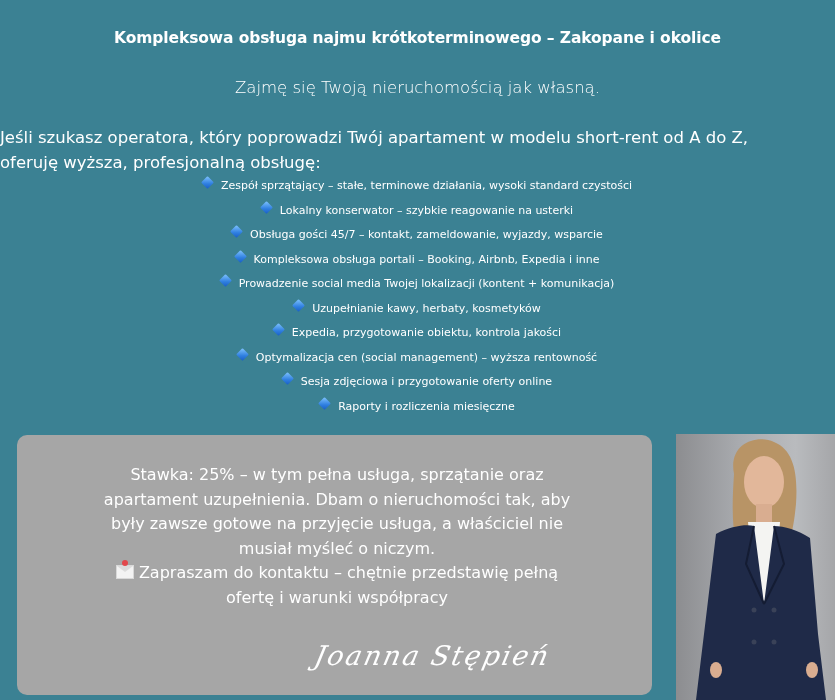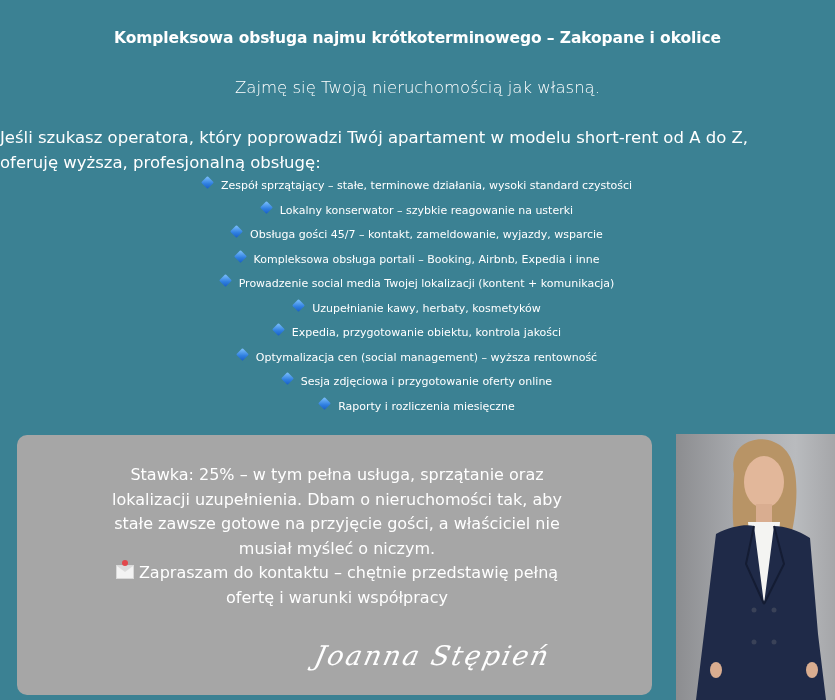--- a/index.html
+++ b/index.html
@@ -95,22 +95,22 @@
   <li><span class="diamond"></span><span>Uzupełnianie kawy, herbaty, kosmetyków</span></li>
   <li><span class="diamond"></span><span>Expedia, przygotowanie obiektu, kontrola jakości</span></li>
   <li><span class="diamond"></span><span>Optymalizacja cen (social management) – wyższa rentowność</span></li>
   <li><span class="diamond"></span><span>Sesja zdjęciowa i przygotowanie oferty online</span></li>
   <li><span class="diamond"></span><span>Raporty i rozliczenia miesięczne</span></li>
 </ul>
 
 <div class="card">
   <div class="card-text">
     <div>Stawka: 25% – w tym pełna usługa, sprzątanie oraz</div>
-    <div>lokalizacji uzupełnienia. Dbam o nieruchomości tak, aby</div>
-    <div>stałe zawsze gotowe na przyjęcie gości, a właściciel nie</div>
+    <div>apartament uzupełnienia. Dbam o nieruchomości tak, aby</div>
+    <div>były zawsze gotowe na przyjęcie usługa, a właściciel nie</div>
     <div>musiał myśleć o niczym.</div>
     <div><span class="envelope"></span><span>Zapraszam do kontaktu – chętnie przedstawię pełną</span></div>
     <div>ofertę i warunki współpracy</div>
   </div>
   <div class="signature">Joanna Stępień</div>
 </div>
 
 <div class="photo" title="Portrait of a smiling woman in a navy double-breasted suit and white shirt">
   <svg width="159" height="266" viewBox="0 0 159 266">
 

